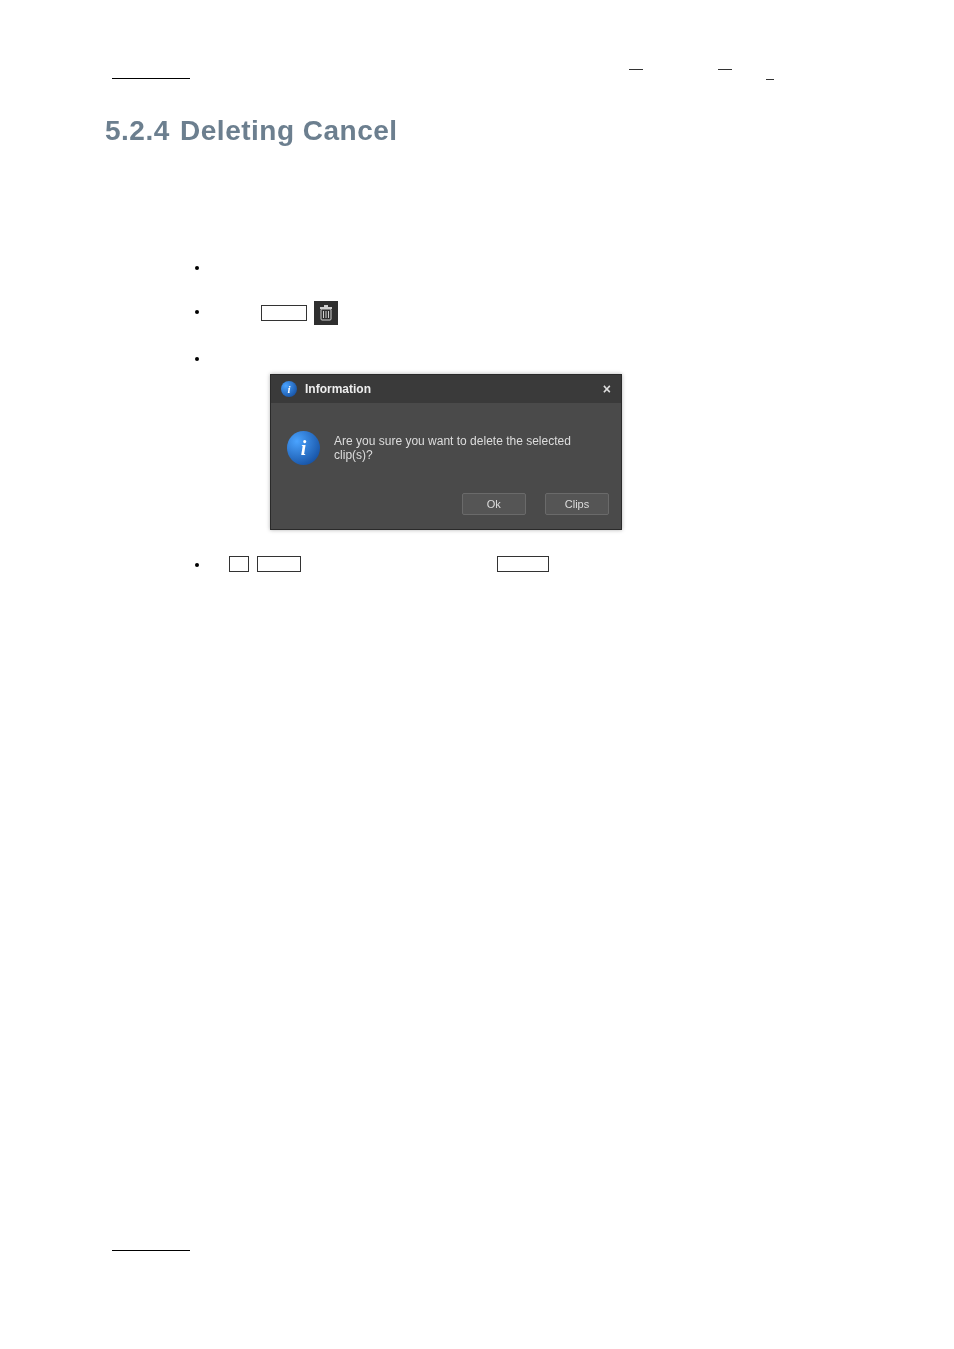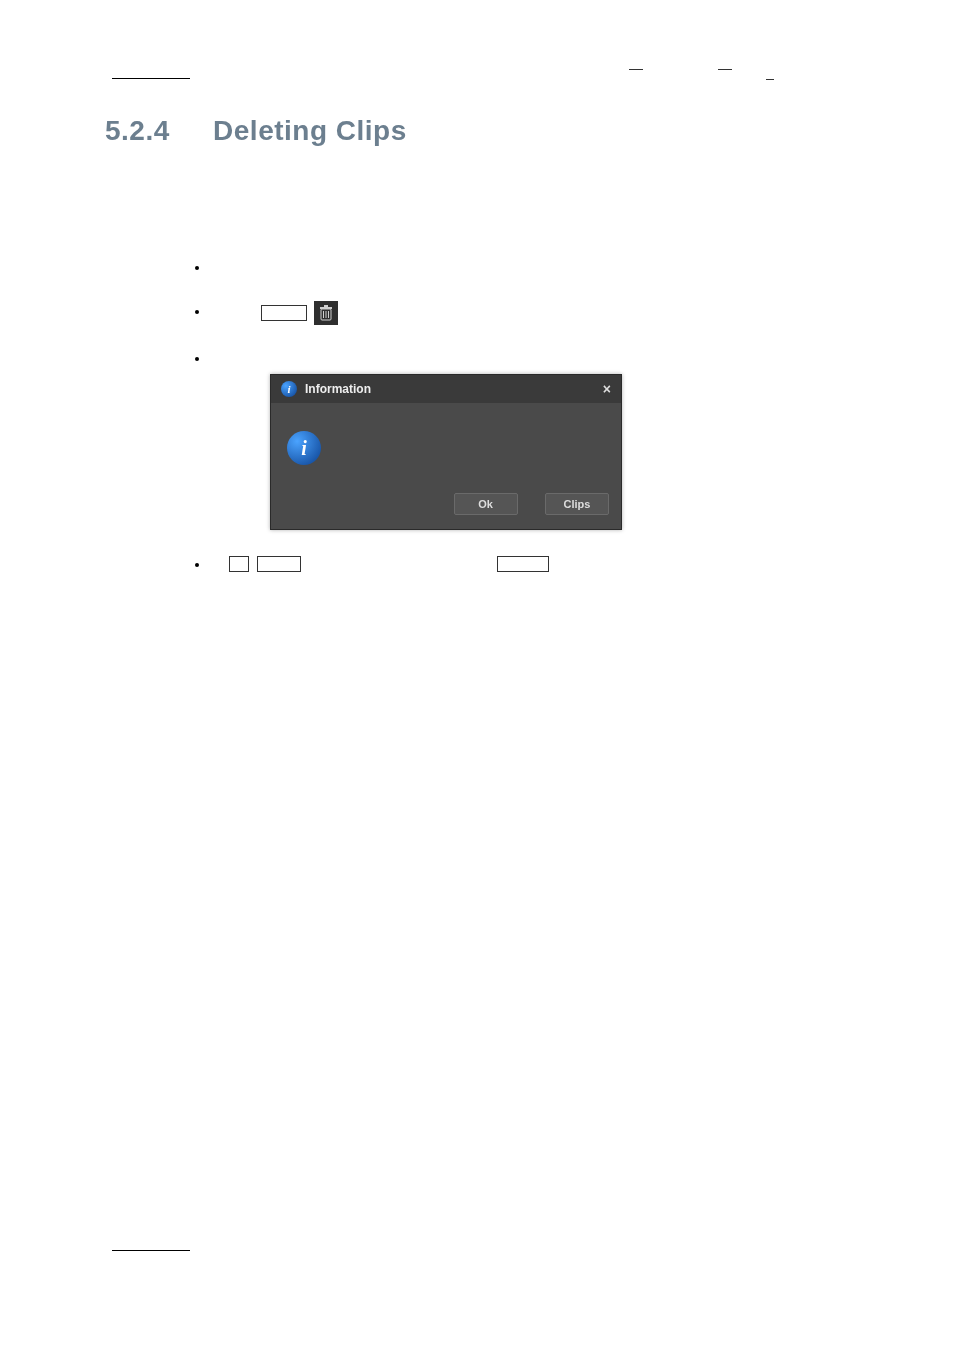--- a/index.html
+++ b/index.html
@@ -39,21 +39,21 @@
   .heading {
     position: absolute;
     top: 115px;
     left: 105px;
     color: #6c7f8f;
     font-size: 28px;
     font-weight: bold;
     letter-spacing: 0.5px;
   }
   .heading .num {
-    margin-right: 35px;
+    margin-right: 2px;
   }
   .content {
     position: absolute;
     top: 260px;
     left: 200px;
     width: 620px;
     color: #fdfdfd;
     font-size: 13px;
   }
   .content ul {
@@ -150,23 +150,22 @@
   }
   .dlg-btn {
     display: inline-block;
     background: #555;
     border: 1px solid #6a6a6a;
     color: #ddd;
     padding: 4px 0;
     width: 62px;
     text-align: center;
     font-size: 11px;
-    margin-left: 24px;
+    margin-left: 16px;
     border-radius: 2px;
-    font-weight: bold;
   }
   .row-after {
     display: flex;
     align-items: center;
     gap: 8px;
   }
   .hr-bottom {
     position: absolute;
     bottom: 98px;
     left: 112px;
@@ -179,21 +178,21 @@
 
 <div class="hr-top"></div>
 <div class="dash-group">
   <span class="dash"></span>
   <span class="dash"></span>
   <span class="dash small"></span>
 </div>
 
 <div class="heading">
   <span class="num">5.2.4</span>
-  <span>Deleting Clips</span>
+  <span>Deleting Cancel</span>
 </div>
 
 <div class="content">
   <ul>
     <li><span class="txt">&nbsp;</span></li>
 
     <li>
       <span class="txt">&nbsp;&nbsp;&nbsp;&nbsp;&nbsp;&nbsp;&nbsp;&nbsp;&nbsp;&nbsp;&nbsp;&nbsp;&nbsp;</span>
       <span class="inline-box"></span>
       <span class="trash-btn">
@@ -213,20 +212,21 @@
       <div class="dialog">
         <div class="dialog-title">
           <span class="left">
             <span class="info-circle">i</span>
             <span>Information</span>
           </span>
           <span class="close-x">×</span>
         </div>
         <div class="dialog-body">
           <span class="info-circle big">i</span>
+          <span>Are you sure you want to delete the selected clip(s)?</span>
         </div>
         <div class="dialog-footer">
           <span class="dlg-btn">Ok</span>
           <span class="dlg-btn">Clips</span>
         </div>
       </div>
     </li>
 
     <li>
       <div class="row-after">

